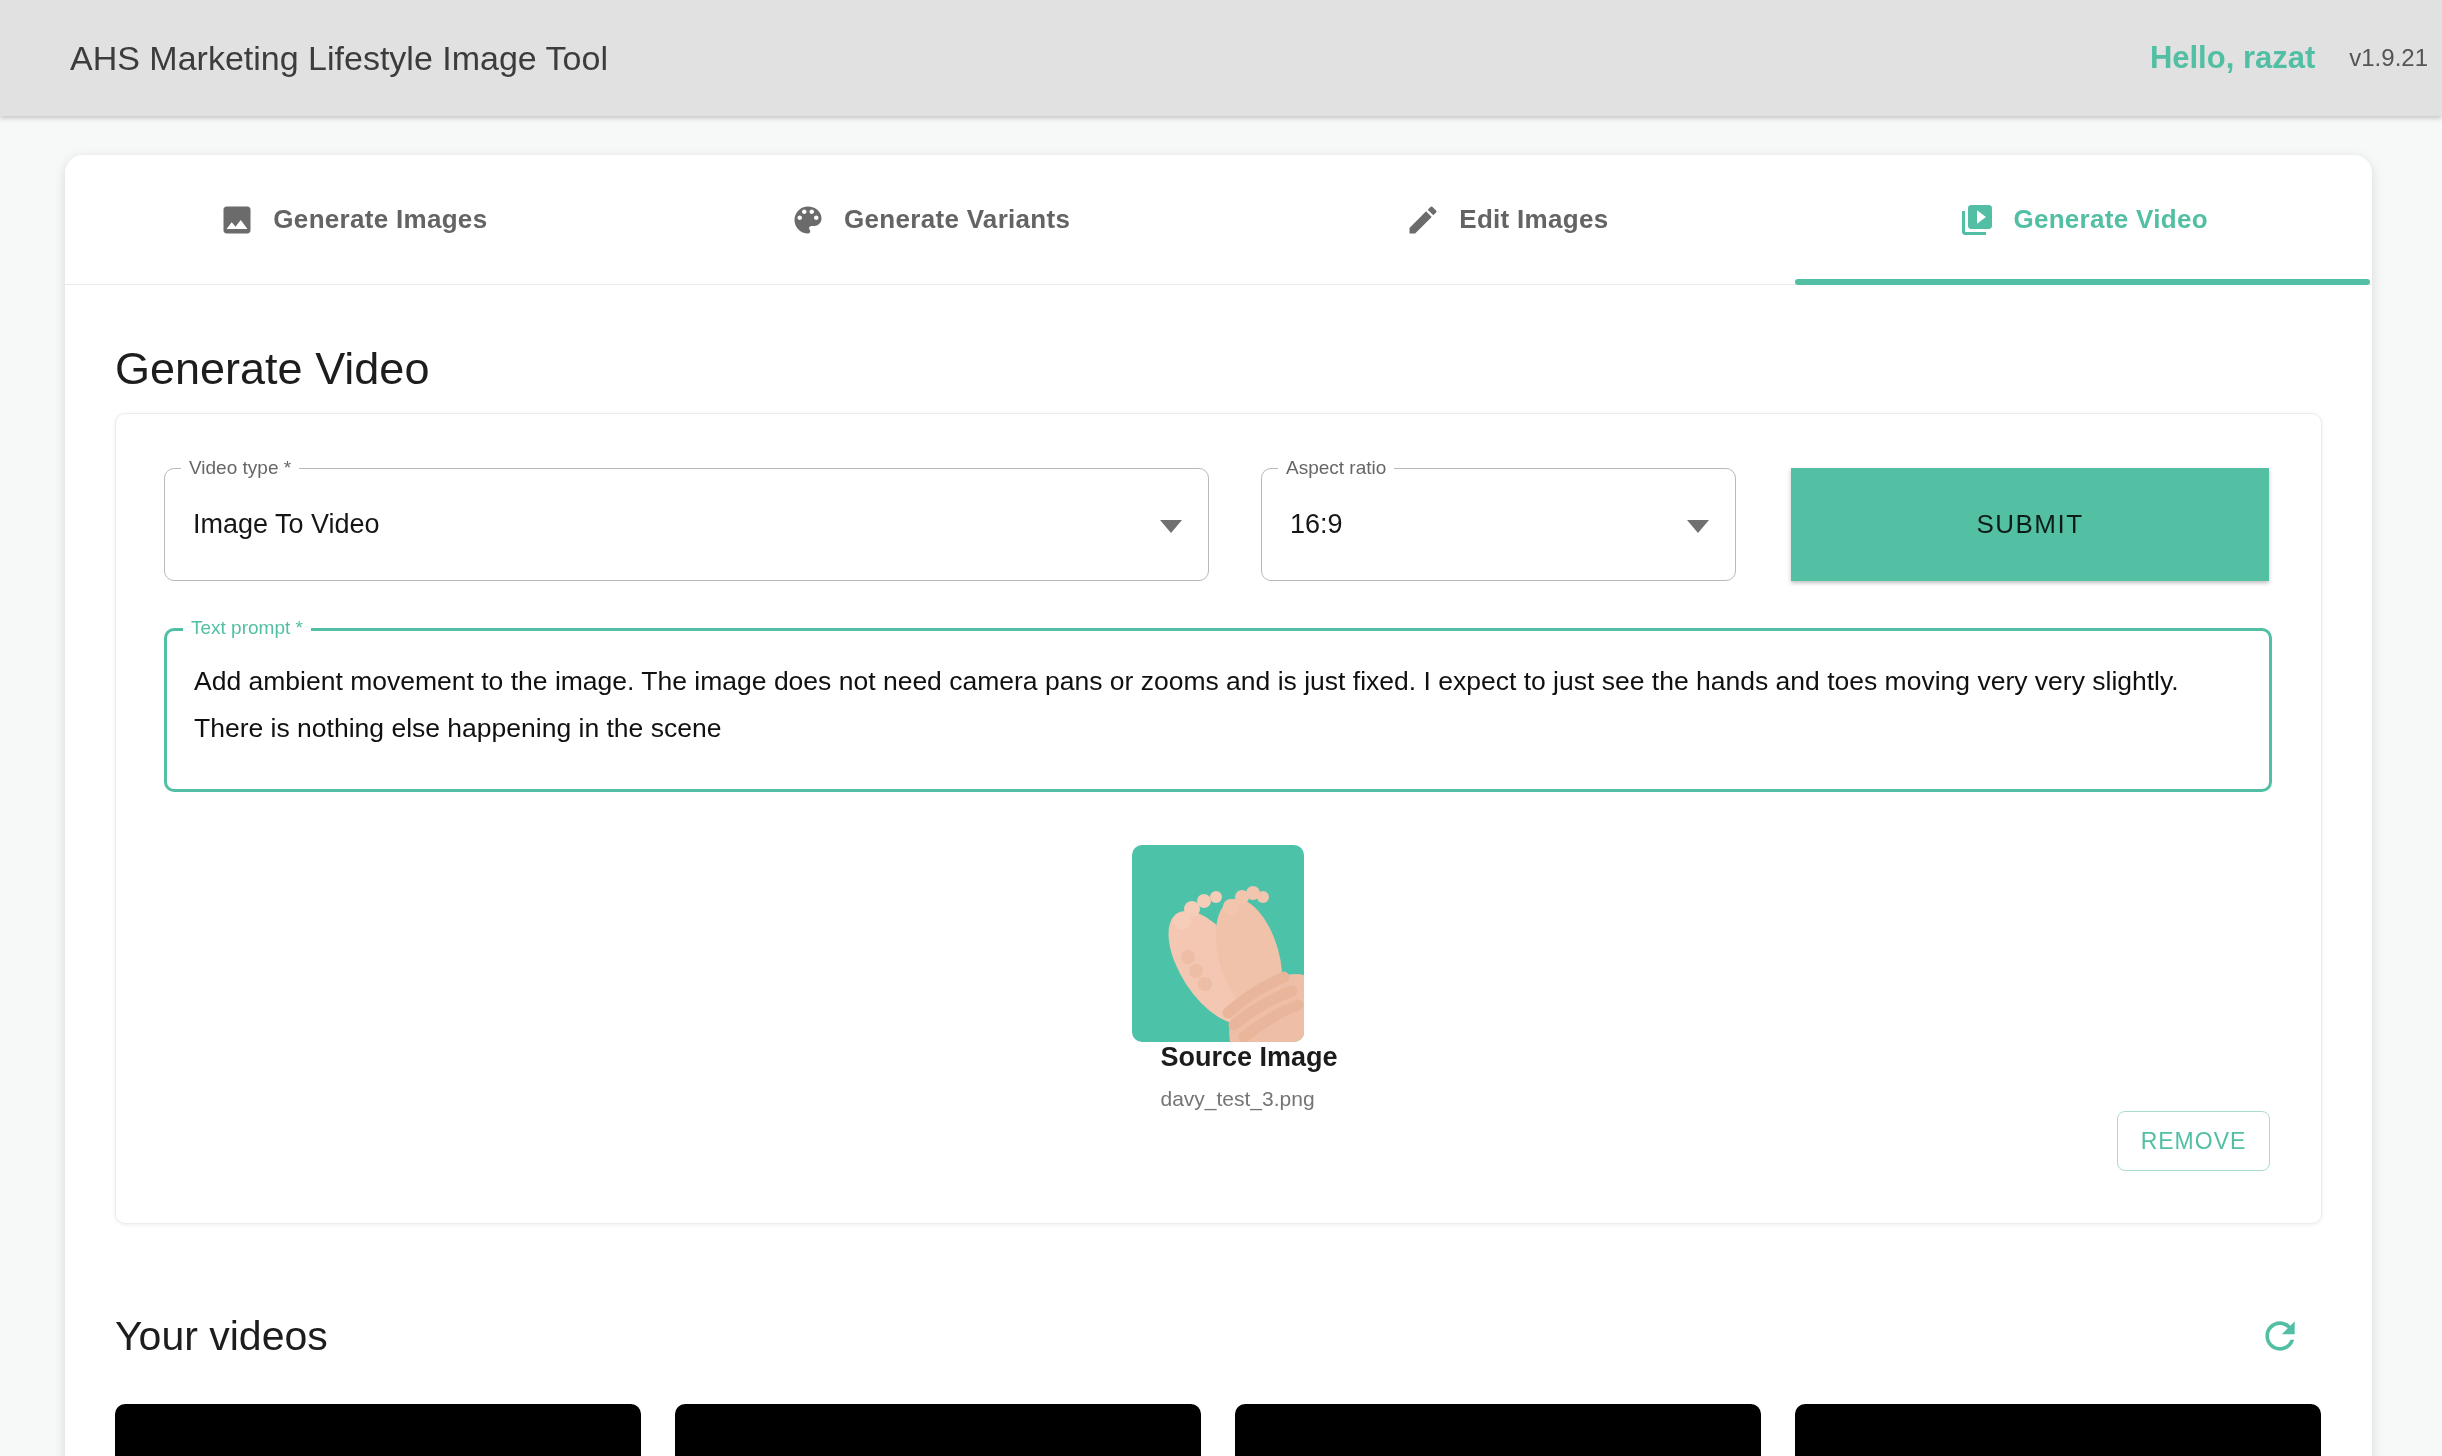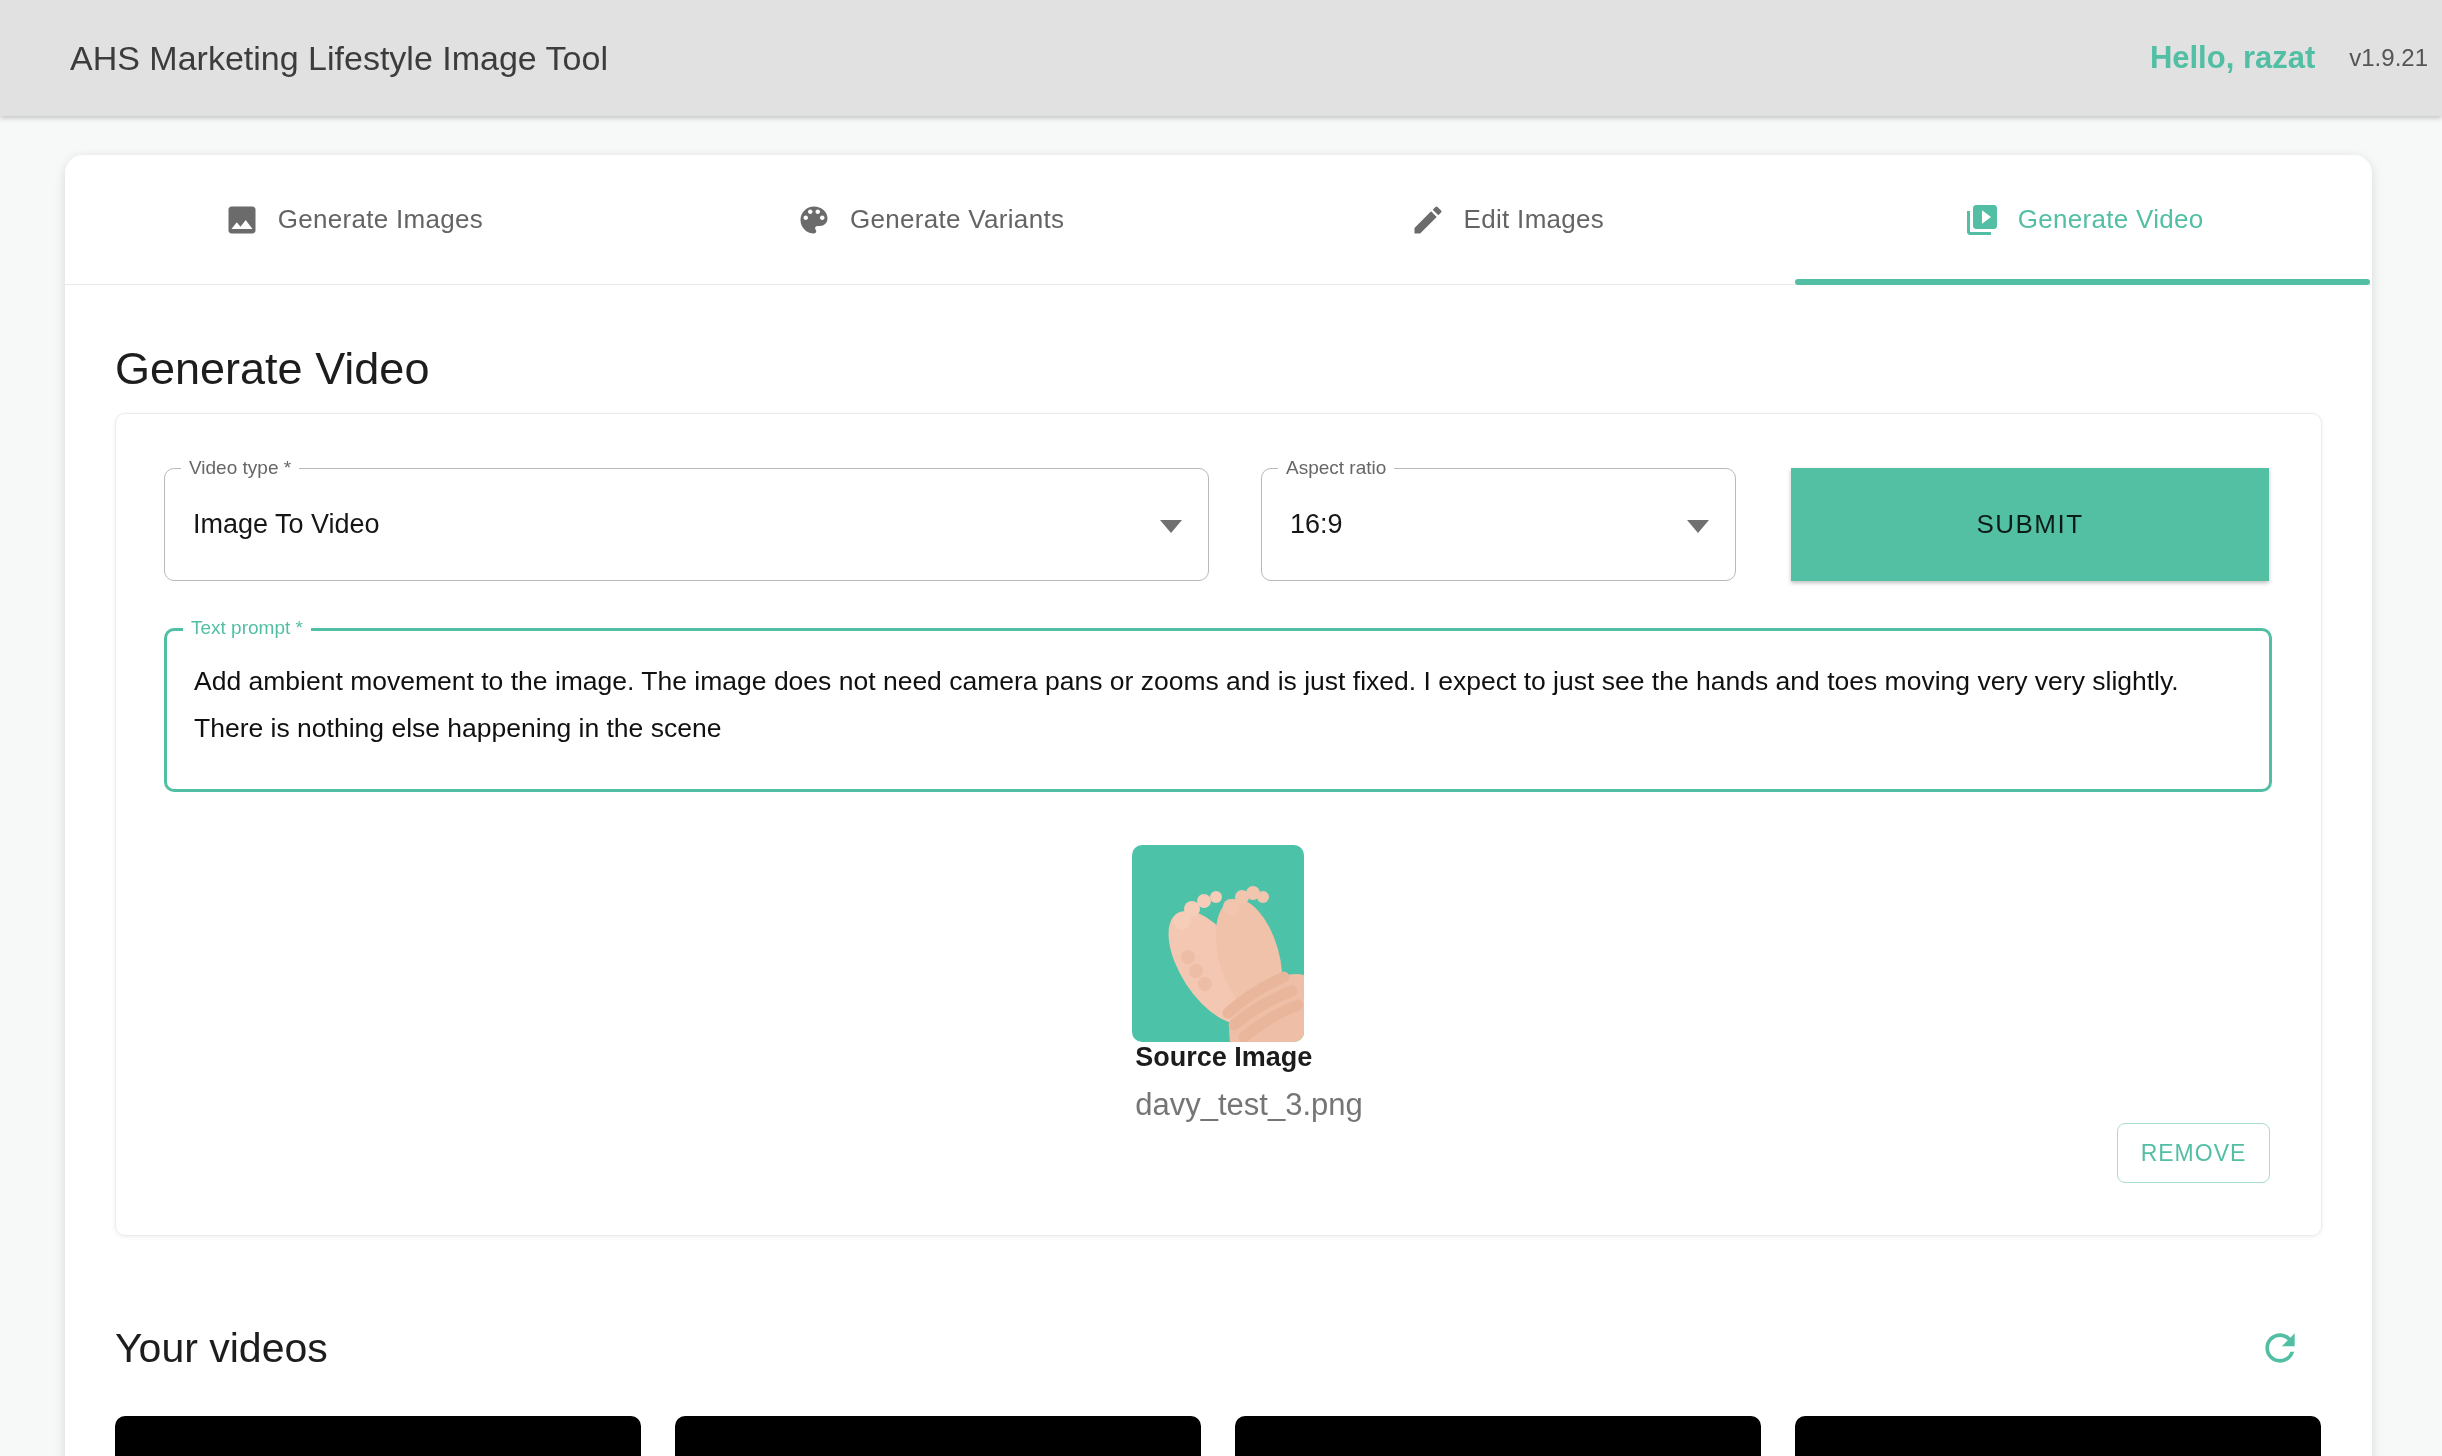--- a/index.html
+++ b/index.html
@@ -33,21 +33,21 @@
   .main-card{
     margin:39px 0 0 65px; width:2307px; min-height:1301px;
     background:#fff; border-radius:18px 18px 0 0;
     box-shadow:0 3px 12px rgba(0,0,0,.13);
   }
   
   .tabs{ display:flex; height:130px; border-bottom:1px solid #e9e9e9; }
   .tab{
     flex:1 1 0; display:flex; align-items:center; justify-content:center;
     gap:18px; cursor:pointer; position:relative;
-    font-size:26px; font-weight:normal; color:#646464; letter-spacing:.3px;
+    font-size:26px; font-weight:bold; color:#646464; letter-spacing:.3px;
   }
   .tab svg{ width:36px; height:36px; fill:#6b6b6b; flex:none; }
   .tab.active{ color:#52bfa4; }
   .tab.active svg{ fill:#52bfa4; }
   .tab.active .indicator{
     position:absolute; left:0; right:2px; bottom:-1px; height:6px;
     background:#52bfa4; border-radius:3px;
   }
   .content{ padding:0 50px; }
   .page-title{ font-size:45px; font-weight:400; color:#1d1d1d; margin-top:58px; }
@@ -94,21 +94,21 @@
     font-size:26.5px; line-height:47px; color:#101010;
     padding:27px 30px 24px 27px; outline:none; cursor:text;
   }
 
   
   .source-row{ margin-top:53px; display:flex; align-items:center;flex-direction:column; }
   .thumb{ width:172px; height:197px; border-radius:10px; overflow:hidden; flex:none; }
   .thumb svg{ display:block; }
   .source-info{ margin-left:62px; }
   .source-title{ font-size:27px; font-weight:bold; color:#1c1c1c; }
-  .source-file{ font-size:31px; color:#757575; margin-top:14px; }
+  .source-file{ font-size:21px; color:#757575; margin-top:14px; }
   .remove-btn{
     margin-left:auto; margin-right:2px; width:153px; height:60px;
     background:#fff; border:1px solid #a9dccd; border-radius:8px;
     font-family:Liberation Sans, sans-serif; font-size:23px; letter-spacing:1px; color:#52bfa4;
     cursor:pointer;
   }
 
   
   .videos-header{ margin-top:84px; display:flex; align-items:center; }
   .videos-title{ font-size:41px; font-weight:400; color:#1d1d1d; }

